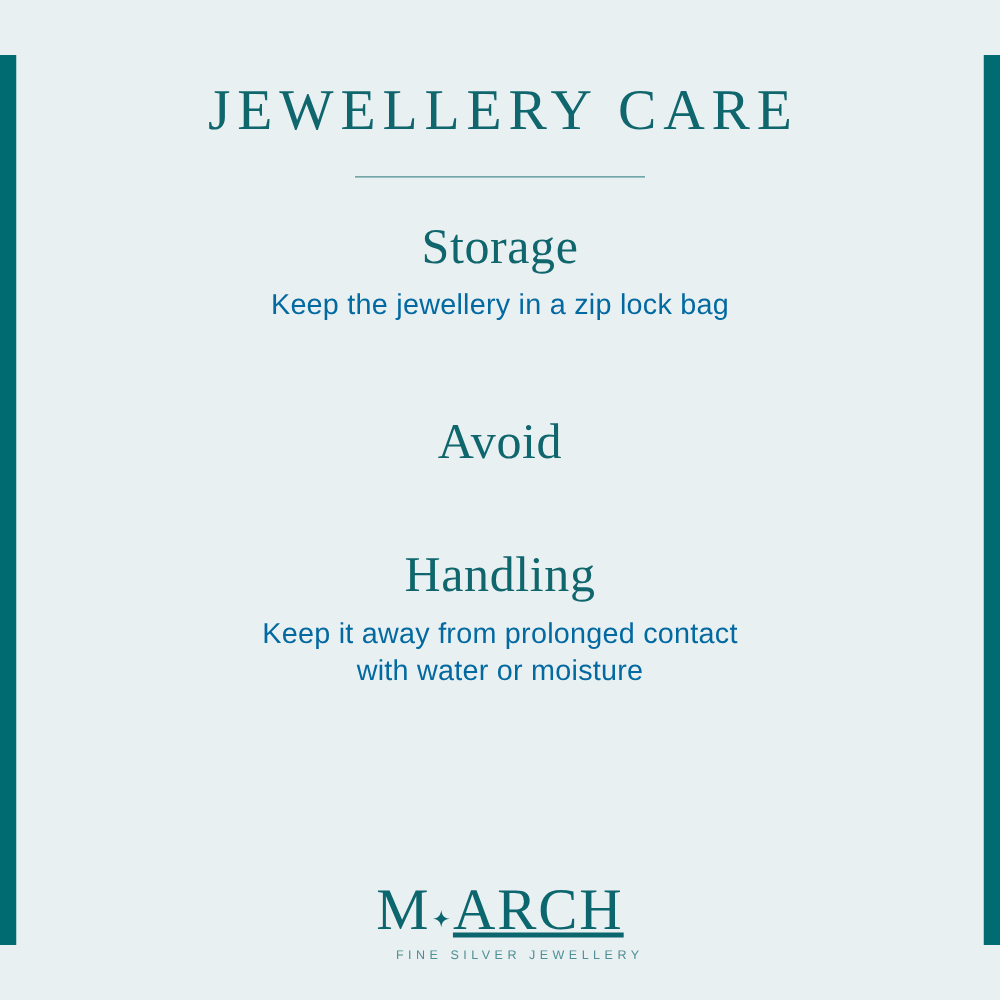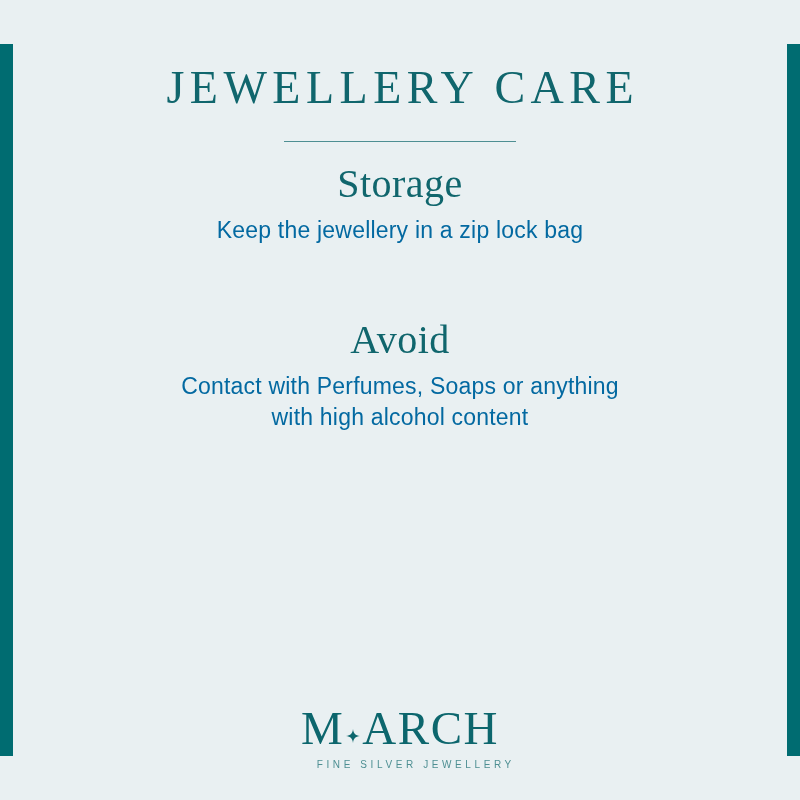--- a/index.html
+++ b/index.html
@@ -58,21 +58,21 @@
     width: 232px;
     height: 1px;
     margin: 29px auto 0 auto;
     background: #4e8f93;
   }
 
   .section {
     margin: 0 auto;
     width: 620px;
   }
-  .section.storage  { margin-top: 20px; }
+  .section.storage  { margin-top: 33px; }
   .section.avoid    { margin-top: 73px; }
   .section.handling { margin-top: 62px; }
 
   .section-heading {
     margin: 0;
     font-family: "Liberation Serif", "DejaVu Serif", serif;
     font-weight: 400;
     font-size: 40px;
     line-height: 1.12;
     letter-spacing: 0.5px;
@@ -105,20 +105,21 @@
     justify-content: center;
     font-family: "Liberation Serif", "DejaVu Serif", serif;
     font-weight: 400;
     font-size: 47px;
     line-height: 1;
     letter-spacing: 1.5px;
     color: #0c666d;
   }
   .brand-wordmark .wm-a {
     margin-left: 1px;
+    text-decoration: underline;
   }
   .brand-sparkle {
     display: inline-block;
     width: 14px;
     height: 14px;
     margin: 0 1px 0 2px;
     position: relative;
     top: -1px;
     flex: 0 0 auto;
   }
@@ -149,24 +150,27 @@
 
     <div class="title-rule"></div>
 
     <section class="section storage">
       <h2 class="section-heading">Storage</h2>
       <p class="section-body">Keep the jewellery in a zip lock bag</p>
     </section>
 
     <section class="section avoid">
       <h2 class="section-heading">Avoid</h2>
-      <p class="section-body">Contact with Perfumes, Soaps or anything
-with high alcohol content</p>
     </section>
 
+    <section class="section handling">
+      <h2 class="section-heading">Handling</h2>
+      <p class="section-body">Keep it away from prolonged contact
+with water or moisture</p>
+    </section>
 
   </div>
 
   <div class="brand">
     <div class="brand-wordmark">
       <span>M</span>
       <span class="brand-sparkle">
         <svg width="14" height="14" viewBox="0 0 14 14" aria-hidden="true">
           <path d="M7 0 C7.6 4.7 9.3 6.4 14 7 C9.3 7.6 7.6 9.3 7 14 C6.4 9.3 4.7 7.6 0 7 C4.7 6.4 6.4 4.7 7 0 Z" fill="#0c666d"></path>
         </svg>

